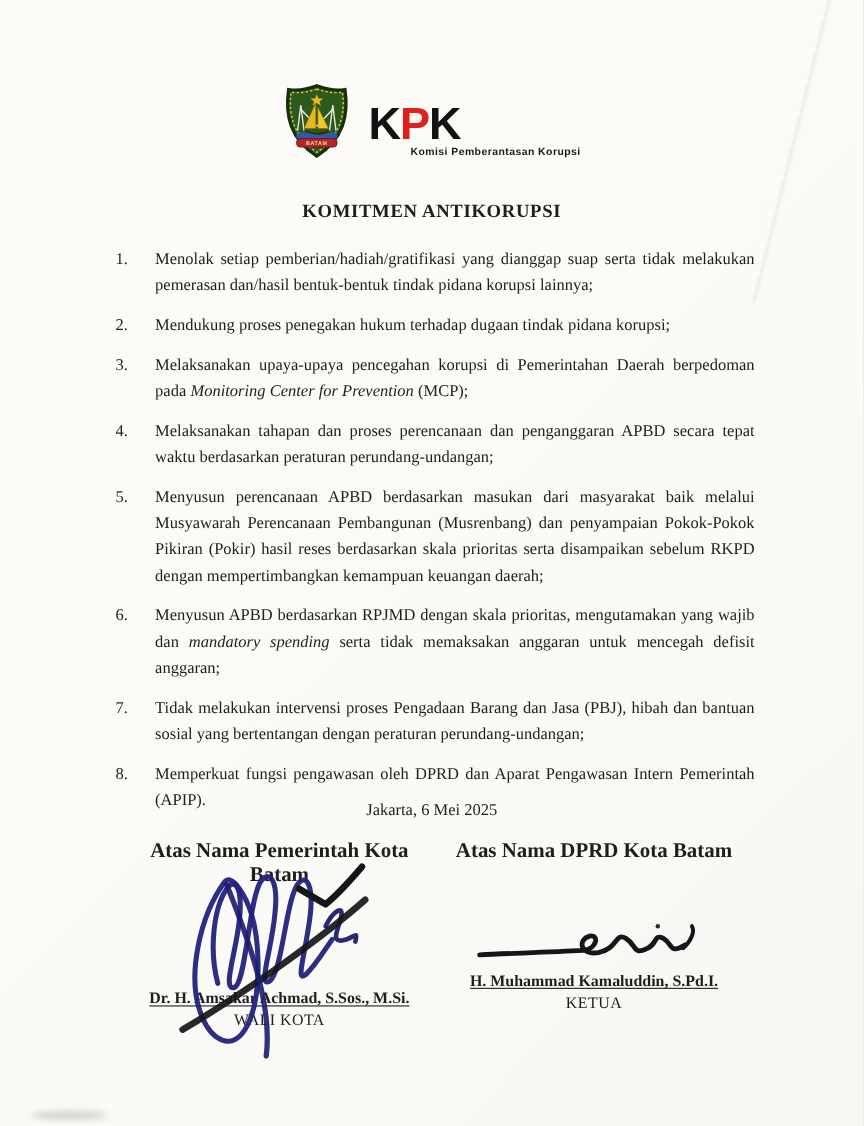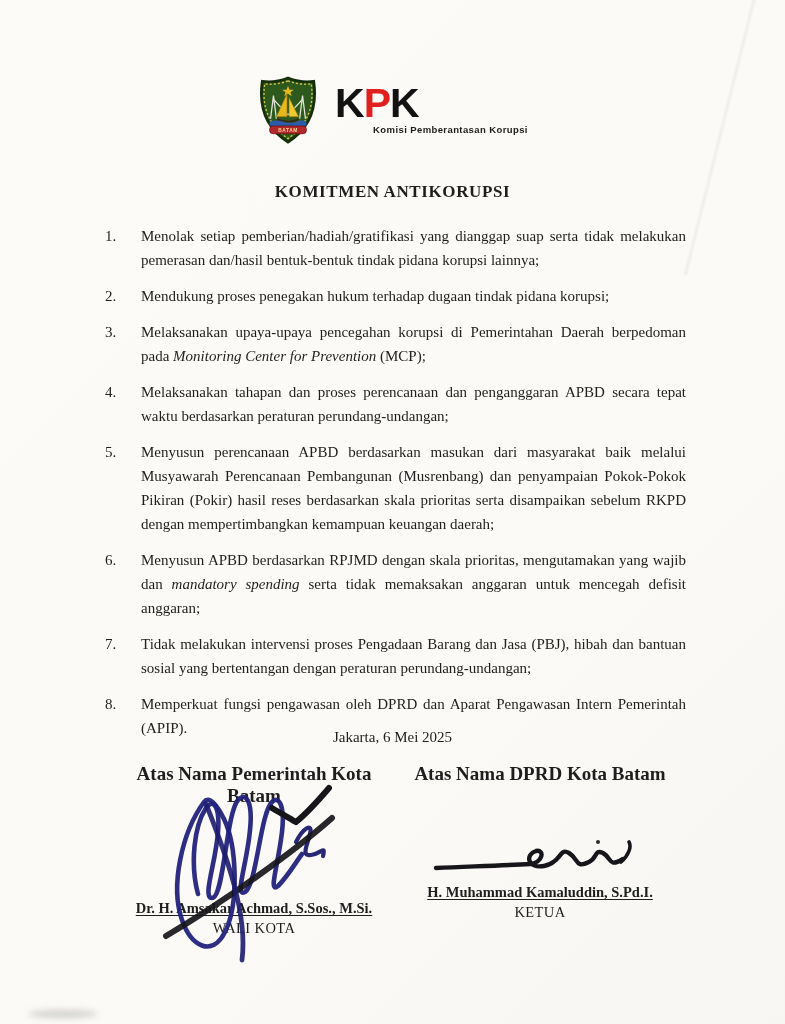--- a/index.html
+++ b/index.html
@@ -16,21 +16,21 @@
     position:absolute;top:-40px;right:60px;width:2px;height:320px;
     background:rgba(150,150,145,.18);transform:rotate(14deg);filter:blur(1px);
   }
   .scan-smudge{
     position:absolute;left:28px;bottom:6px;width:70px;height:8px;
     background:rgba(90,90,88,.25);filter:blur(3px);border-radius:50%;
   }
   
   .logos{
     position:absolute;top:76px;left:0;width:100%;
-    display:flex;justify-content:center;align-items:center;gap:16px;
+    display:flex;justify-content:center;align-items:flex-end;gap:16px;
   }
   .kpk{display:flex;flex-direction:column;align-items:flex-start;}
   .kpk-word{
     font-family:"Liberation Sans","DejaVu Sans",sans-serif;
     font-weight:900;font-size:41px;line-height:36px;letter-spacing:-1px;
     color:#121212;
   }
   .kpk-word .p{color:#e0201f;}
   .kpk-sub{
     font-family:"Liberation Sans","DejaVu Sans",sans-serif;

